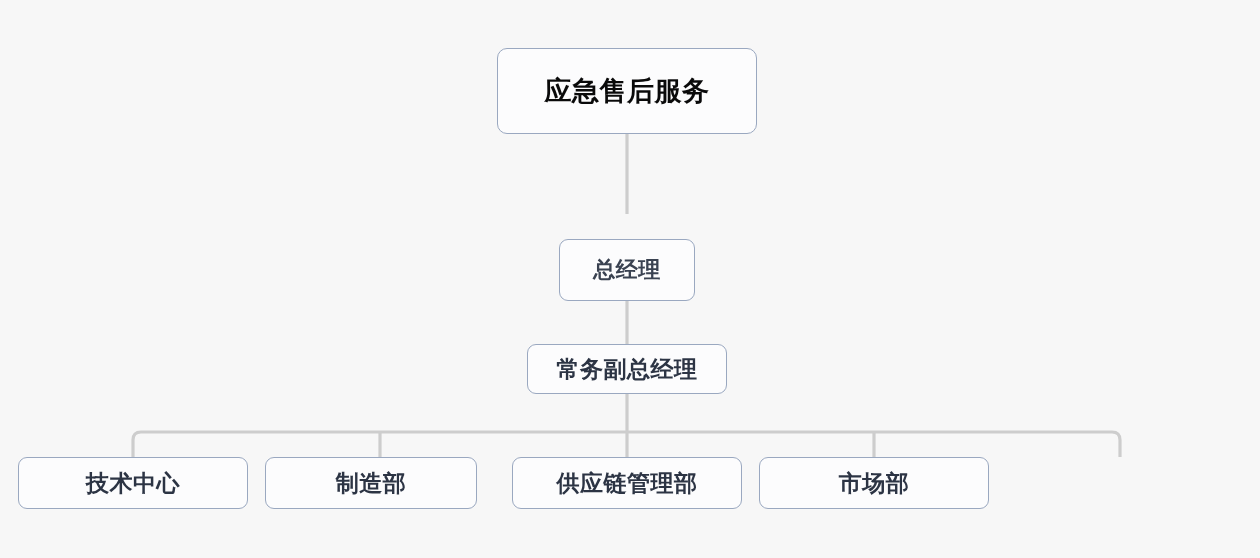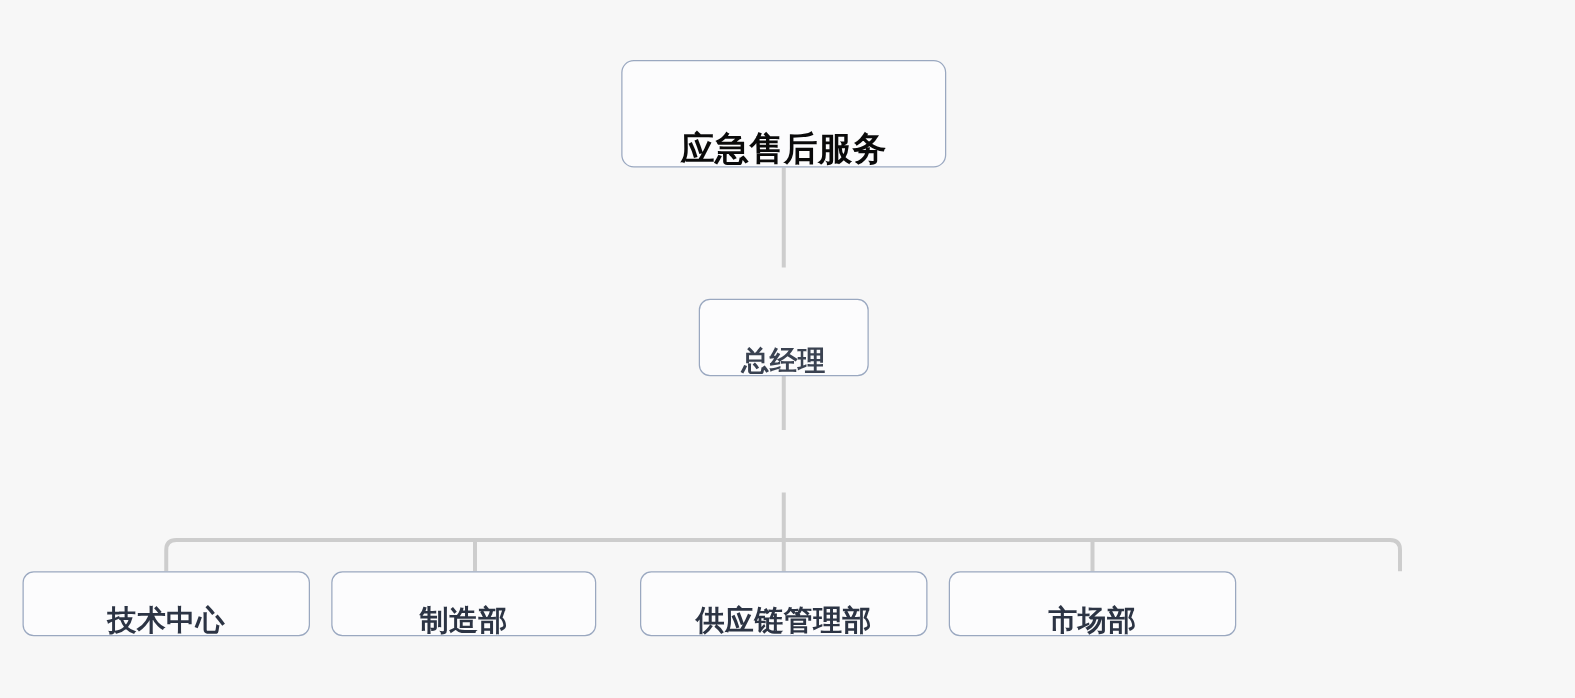--- a/index.html
+++ b/index.html
@@ -23,21 +23,21 @@
     left: 0;
     top: 0;
     width: 1260px;
     height: 558px;
     pointer-events: none;
   }
   .node {
     position: absolute;
     box-sizing: border-box;
     display: flex;
-    align-items: flex-end;
+    align-items: center;
     justify-content: center;
     background: #fcfcfd;
     border: 1.6px solid #9aa8c0;
     border-radius: 9px;
     white-space: nowrap;
   }
   .node-label {
     font-weight: bold;
     letter-spacing: 0.5px;
     line-height: 1;
@@ -110,20 +110,23 @@
   </svg>
 
   <div class="node node-root">
     <span class="node-label">应急售后服务</span>
   </div>
 
   <div class="node node-l2">
     <span class="node-label">总经理</span>
   </div>
 
+  <div class="node node-l3">
+    <span class="node-label">常务副总经理</span>
+  </div>
 
   <div class="node node-leaf leaf-0">
     <span class="node-label">技术中心</span>
   </div>
 
   <div class="node node-leaf leaf-1">
     <span class="node-label">制造部</span>
   </div>
 
   <div class="node node-leaf leaf-2">

